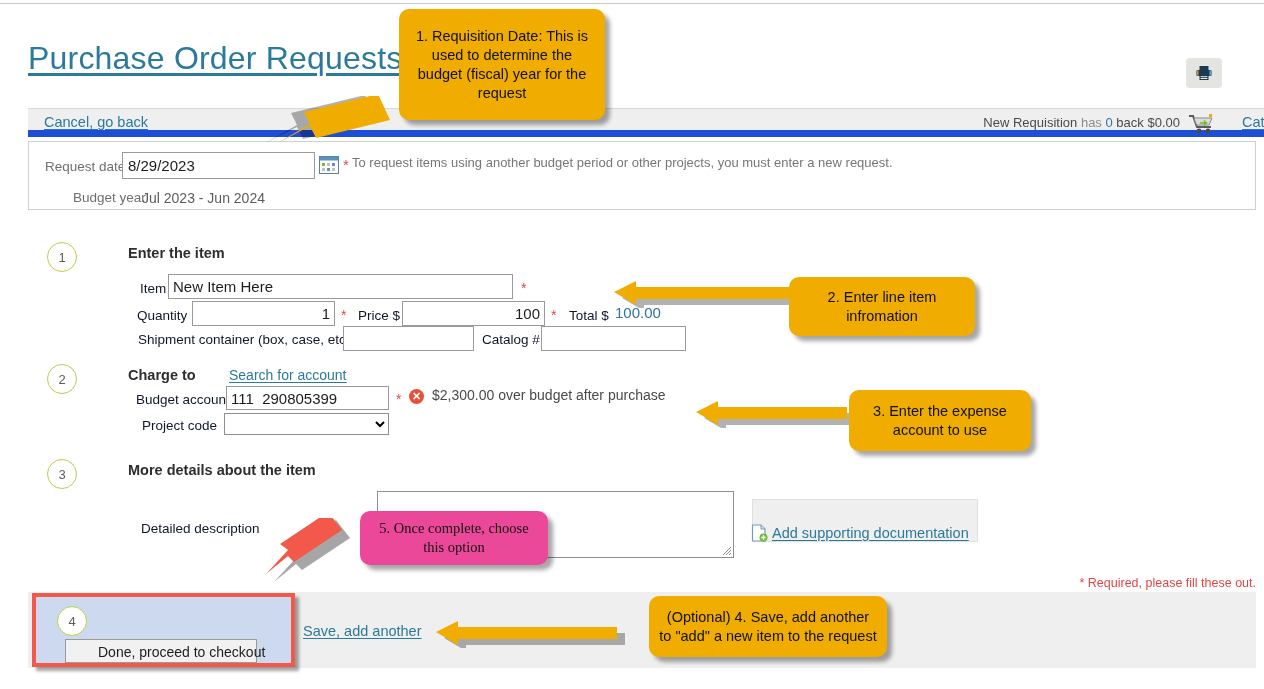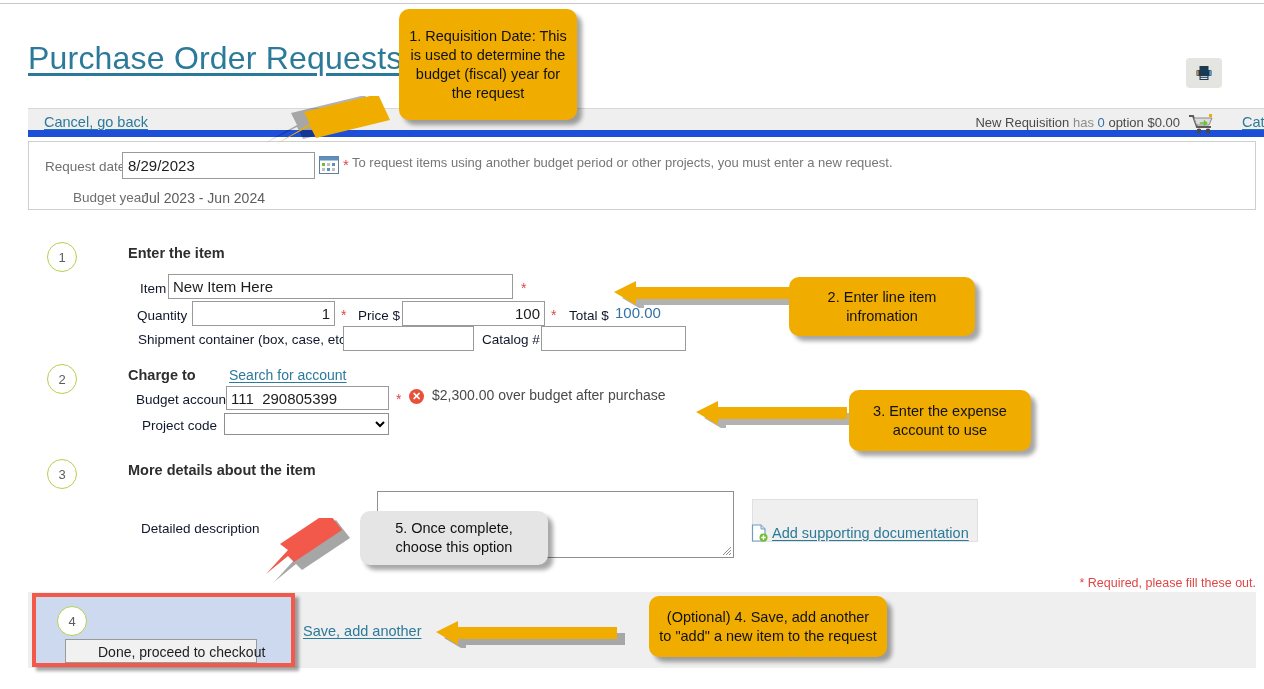--- a/index.html
+++ b/index.html
@@ -230,21 +230,21 @@
     position:absolute;
     background:#f0ad00; color:#111;
     border-radius:10px;
     box-shadow:5px 5px 4px rgba(0,0,0,.35);
     font-family:"Liberation Sans", sans-serif;
     font-size:14.5px; line-height:19px;
     text-align:center;
     display:flex; align-items:center; justify-content:center;
     padding:6px 10px;
   }
-  .callout.red{ background:#e5e5e5; }
+  .callout.red{ background:#ec4899;font-family:Liberation Serif, serif; }
 
   .arrow{ position:absolute; }
 </style>
 </head>
 <body>
 
 <div class="top-rule"></div>
 
 <div class="page-title">Purchase Order Requests</div>
 
@@ -260,21 +260,21 @@
   </svg>
 </div>
 
 <div class="cmd-bar">
   <a class="cancel-link" href="#">Cancel, go back</a>
 
   <div class="req-summary">
     <span>New Requisition</span>
     <span class="muted">has</span>
     <span class="cnt">0</span>
-    <span>option</span>
+    <span>back</span>
     <span>$0.00</span>
   </div>
 
   <span class="cart-icon">
     <svg width="30" height="22" viewBox="0 0 30 22">
       <path d="M2 3 L6 3 L10 14 L24 14" stroke="#5a5a5a" stroke-width="2" fill="none"></path>
       <path d="M7 5 L25 5 L22 12 L9.5 12 Z" fill="#dcdcdc" stroke="#8a8a8a" stroke-width="1"></path>
       <circle cx="12" cy="18" r="2.4" fill="#4a4a4a"></circle>
       <circle cx="21" cy="18" r="2.4" fill="#4a4a4a"></circle>
       <path d="M21 9 l5 0 l0 -3 l5 4 l-5 4 l0 -3 l-5 0 z" fill="#6fbf2f" transform="translate(-4,2) scale(0.8)"></path>
@@ -400,21 +400,21 @@
 <svg class="arrow" style="left:262px; top:518px;" width="115" height="68" viewBox="0 0 115 68">
   <path d="M8 60 L30 36 L22 30 L70 -2 L84 16 L36 48 L30 42 Z" fill="rgba(0,0,0,.35)" transform="translate(4,4)"></path>
   <path d="M4 56 L26 32 L18 26 L66 -6 L80 12 L32 44 L26 38 Z" fill="#f2594b"></path>
 </svg>
 
 <svg class="arrow" style="left:430px; top:620px;" width="195" height="28" viewBox="0 0 195 28">
   <path d="M10 14 L32 3 L32 9 L191 9 L191 21 L32 21 L32 27 Z" fill="rgba(0,0,0,.3)" transform="translate(4,4)"></path>
   <path d="M6 12 L28 1 L28 7 L187 7 L187 19 L28 19 L28 25 Z" fill="#f0ad00"></path>
 </svg>
 
-<div class="callout" style="left:399px; top:9px; width:178px; height:111px;">1. Requisition Date: This is used to determine the budget (fiscal) year for the request</div>
+<div class="callout" style="left:399px; top:9px; width:206px; height:111px;">1. Requisition Date: This is used to determine the budget (fiscal) year for the request</div>
 
 <div class="callout" style="left:789px; top:277px; width:186px; height:59px;">2. Enter line item infromation</div>
 
 <div class="callout" style="left:849px; top:390px; width:182px; height:61px;">3. Enter the expense account to use</div>
 
 <div class="callout" style="left:649px; top:596px; width:238px; height:61px;">(Optional) 4. Save, add another to "add" a new item to the request</div>
 
 <div class="callout red" style="left:360px; top:511px; width:188px; height:54px;">5. Once complete, choose this option</div>
 
 </body></html>

